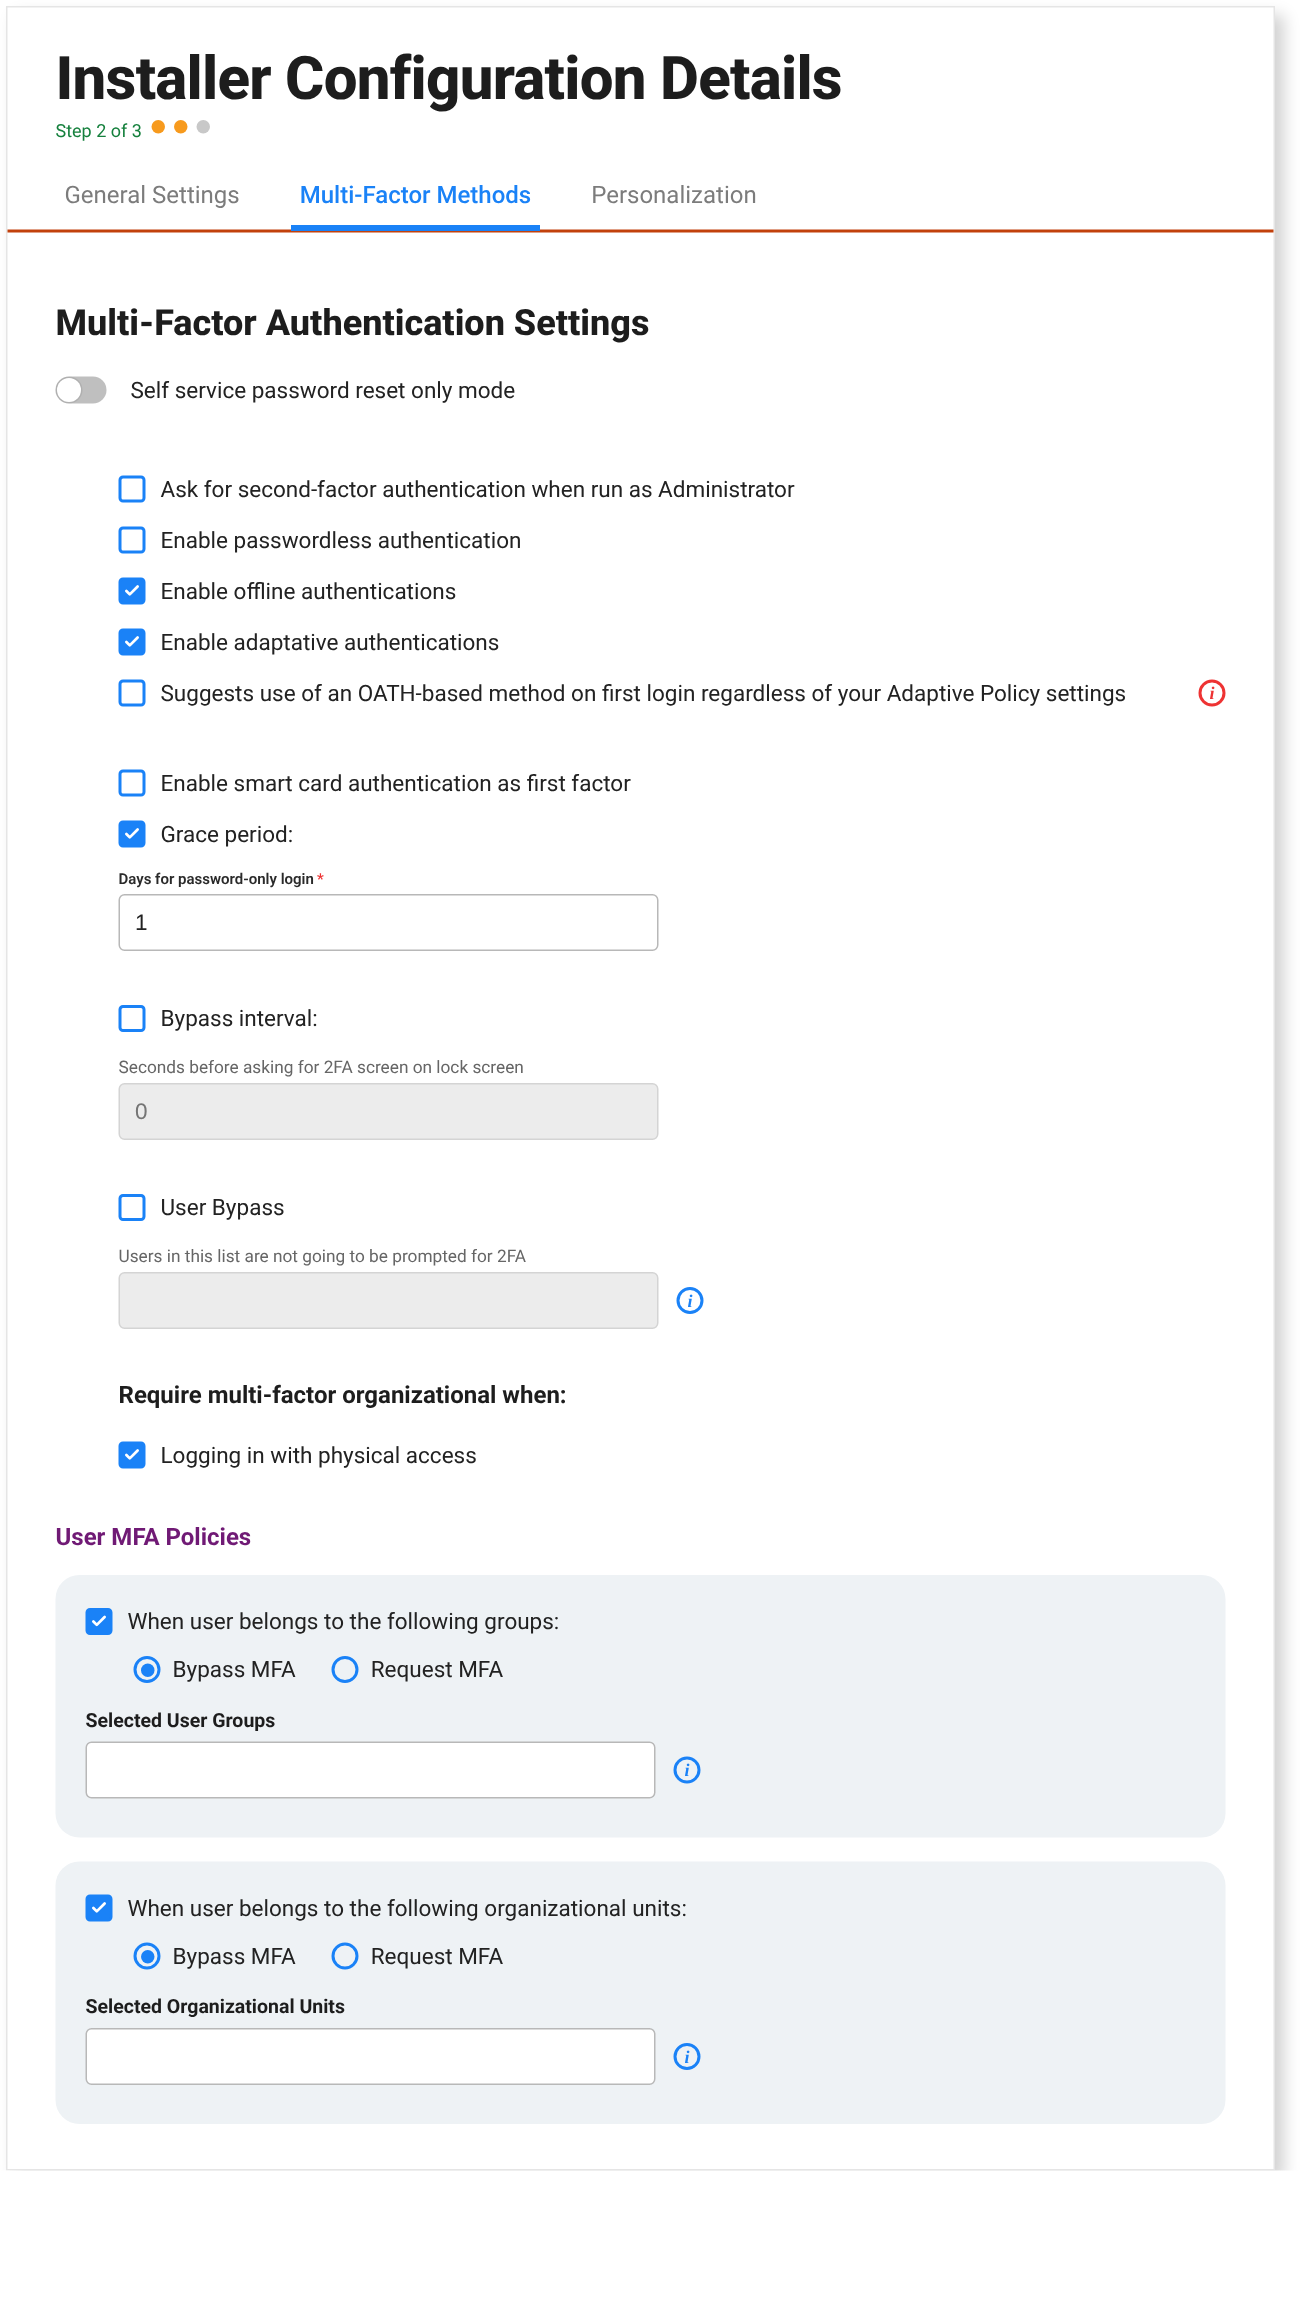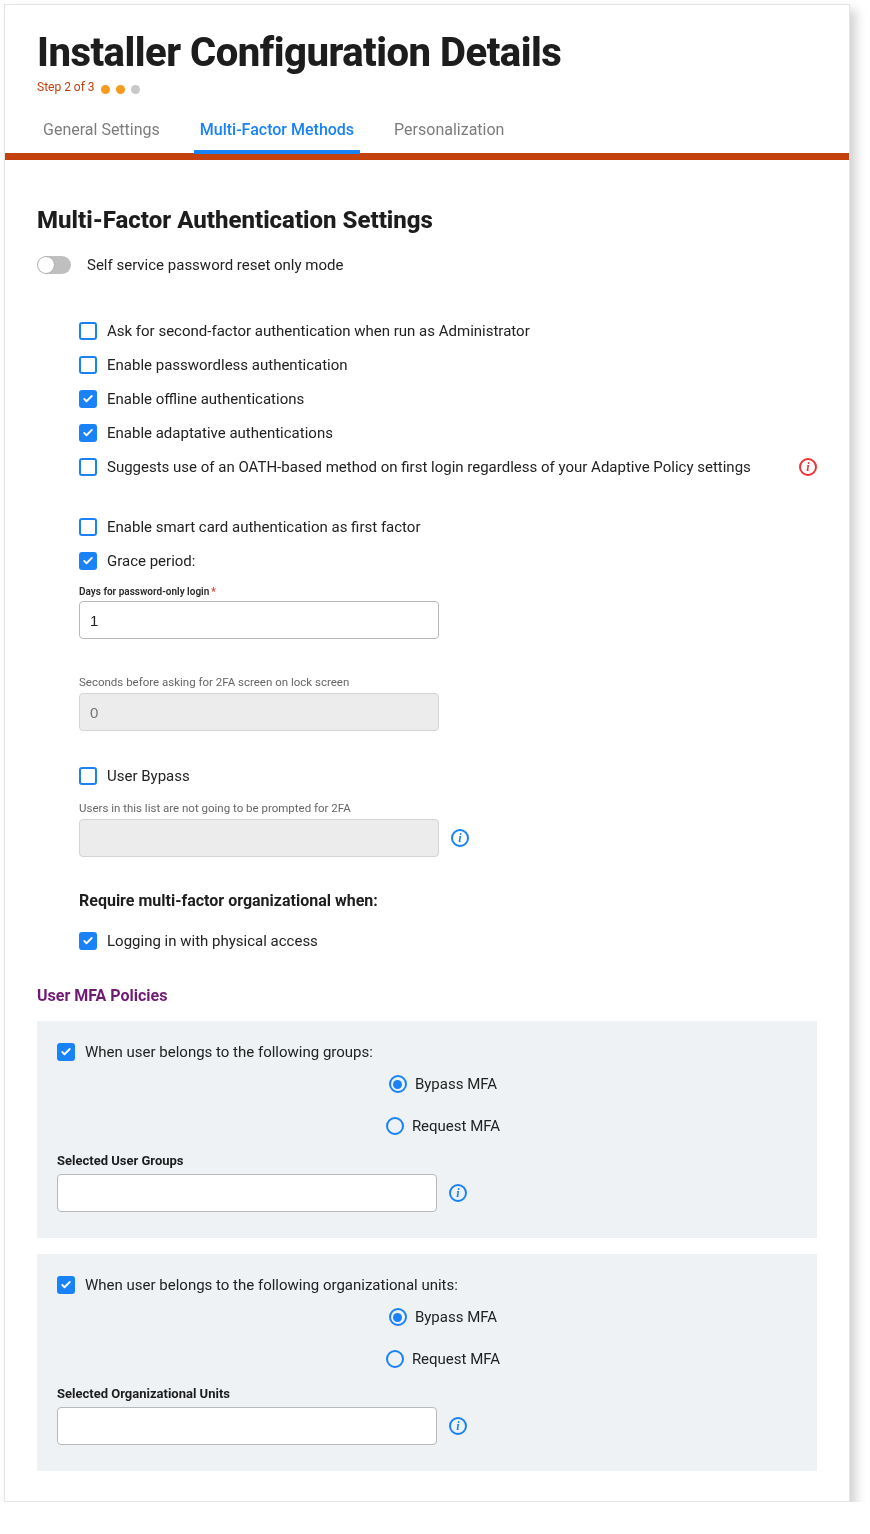--- a/index.html
+++ b/index.html
@@ -18,28 +18,28 @@
     padding:24px 0 30px 0;
   }
   .header { padding:0 32px; }
   .title {
     font-size:40px;
     font-weight:800;
     color:#1d1d1d;
     margin:0;
     letter-spacing:-0.5px;
   }
-  .step-row { margin-top:4px; display:flex; align-items:flex-end; gap:6px; font-size:12px; color:#c2410c;}
+  .step-row { margin-top:4px; display:flex; align-items:flex-start; gap:6px; font-size:12px; color:#15803d;}
   .dot { width:9px; height:9px; border-radius:50%; display:inline-block; }
   .dot.active { background:#f79a1d; }
   .dot.inactive { background:#c8c8c8; }
 
   .tabbar {
     margin-top:18px;
-    border-bottom:7px solid #c2410c;
+    border-bottom:2px solid #c2410c;
     padding:0 32px;
     display:flex;
     gap:28px;
   }
   .tab {
     padding:8px 6px 14px 6px;
     font-size:16px;
     color:#7c7c7c;
     cursor:pointer;
     position:relative;
@@ -104,26 +104,26 @@
     flex-shrink:0;
   }
   .info-blue { color:#1a82f7; border-color:#1a82f7; }
   .info-red  { color:#e33; border-color:#e33; }
 
   .subheading { font-size:16px; font-weight:700; color:#1d1d1d; margin:30px 0 12px 0; }
   .section-h3 { font-size:16px; font-weight:700; color:#701a75; margin:30px 0 12px 0; }
 
   .policies-block {
     background:#eef2f5;
-    border-radius:0;
+    border-radius:16px;
     padding:22px 20px 26px 20px;
     margin-top:16px;
   }
   .policies-wrap { padding:0 32px; margin-top:0; }
-  .radio-row { display:flex; align-items:center; gap:24px; padding-left:32px; margin-top:14px; font-size:15px;flex-direction:column;}
+  .radio-row { display:flex; align-items:center; gap:24px; padding-left:32px; margin-top:14px; font-size:15px;}
   .radio-item { display:flex; align-items:center; gap:8px; cursor:pointer; }
   .radio {
     width:18px; height:18px; border:2px solid #1a82f7; border-radius:50%; display:flex;
     align-items:center; justify-content:center; flex-shrink:0;
   }
   .radio.selected::after {
     content:""; width:9px; height:9px; background:#1a82f7; border-radius:50%;
   }
   .pol-field-label { font-size:13px; font-weight:700; color:#1d1d1d; margin:18px 0 6px 0; }
 
@@ -223,20 +223,26 @@
 
       <div class="indent-block">
         <div class="field-label">
           <span>Days for password-only login</span><span class="req">*</span>
         </div>
         <input class="text-input" type="text" value="1" style="">
       </div>
 
       <div class="sub-gap"></div>
 
+      <div class="cb-row">
+        <div class="cb">
+          
+        </div>
+        <span>Bypass interval:</span>
+      </div>
 
       <div class="indent-block">
         <div class="field-help">Seconds before asking for 2FA screen on lock screen</div>
         <input class="text-input disabled" type="text" disabled="" placeholder="0" style="">
       </div>
 
       <div class="sub-gap"></div>
 
       <div class="cb-row">
         <div class="cb">

